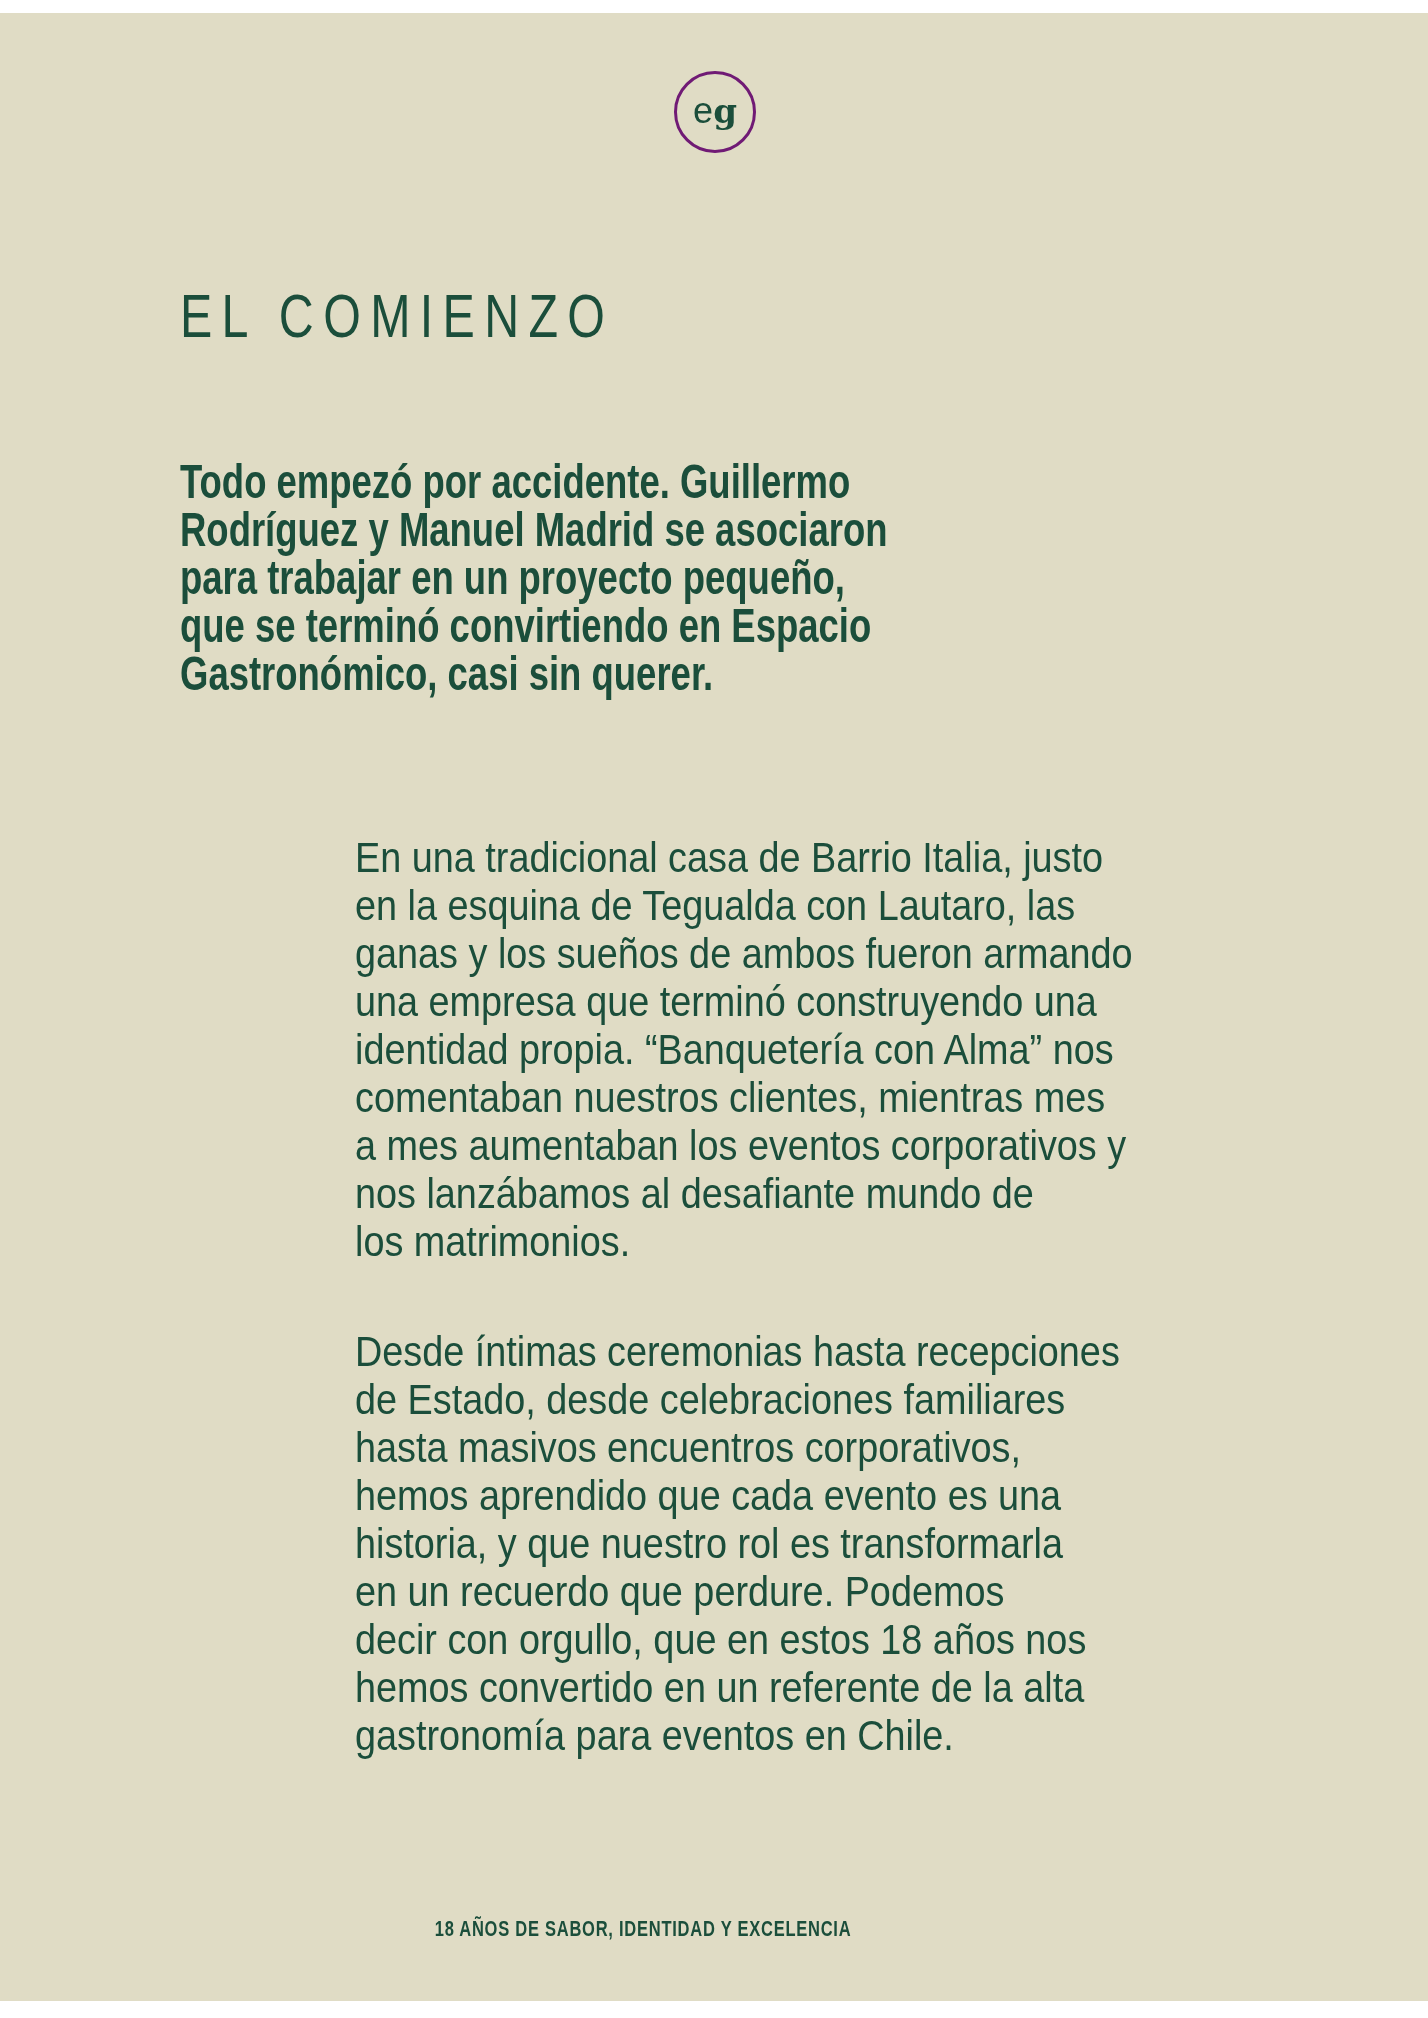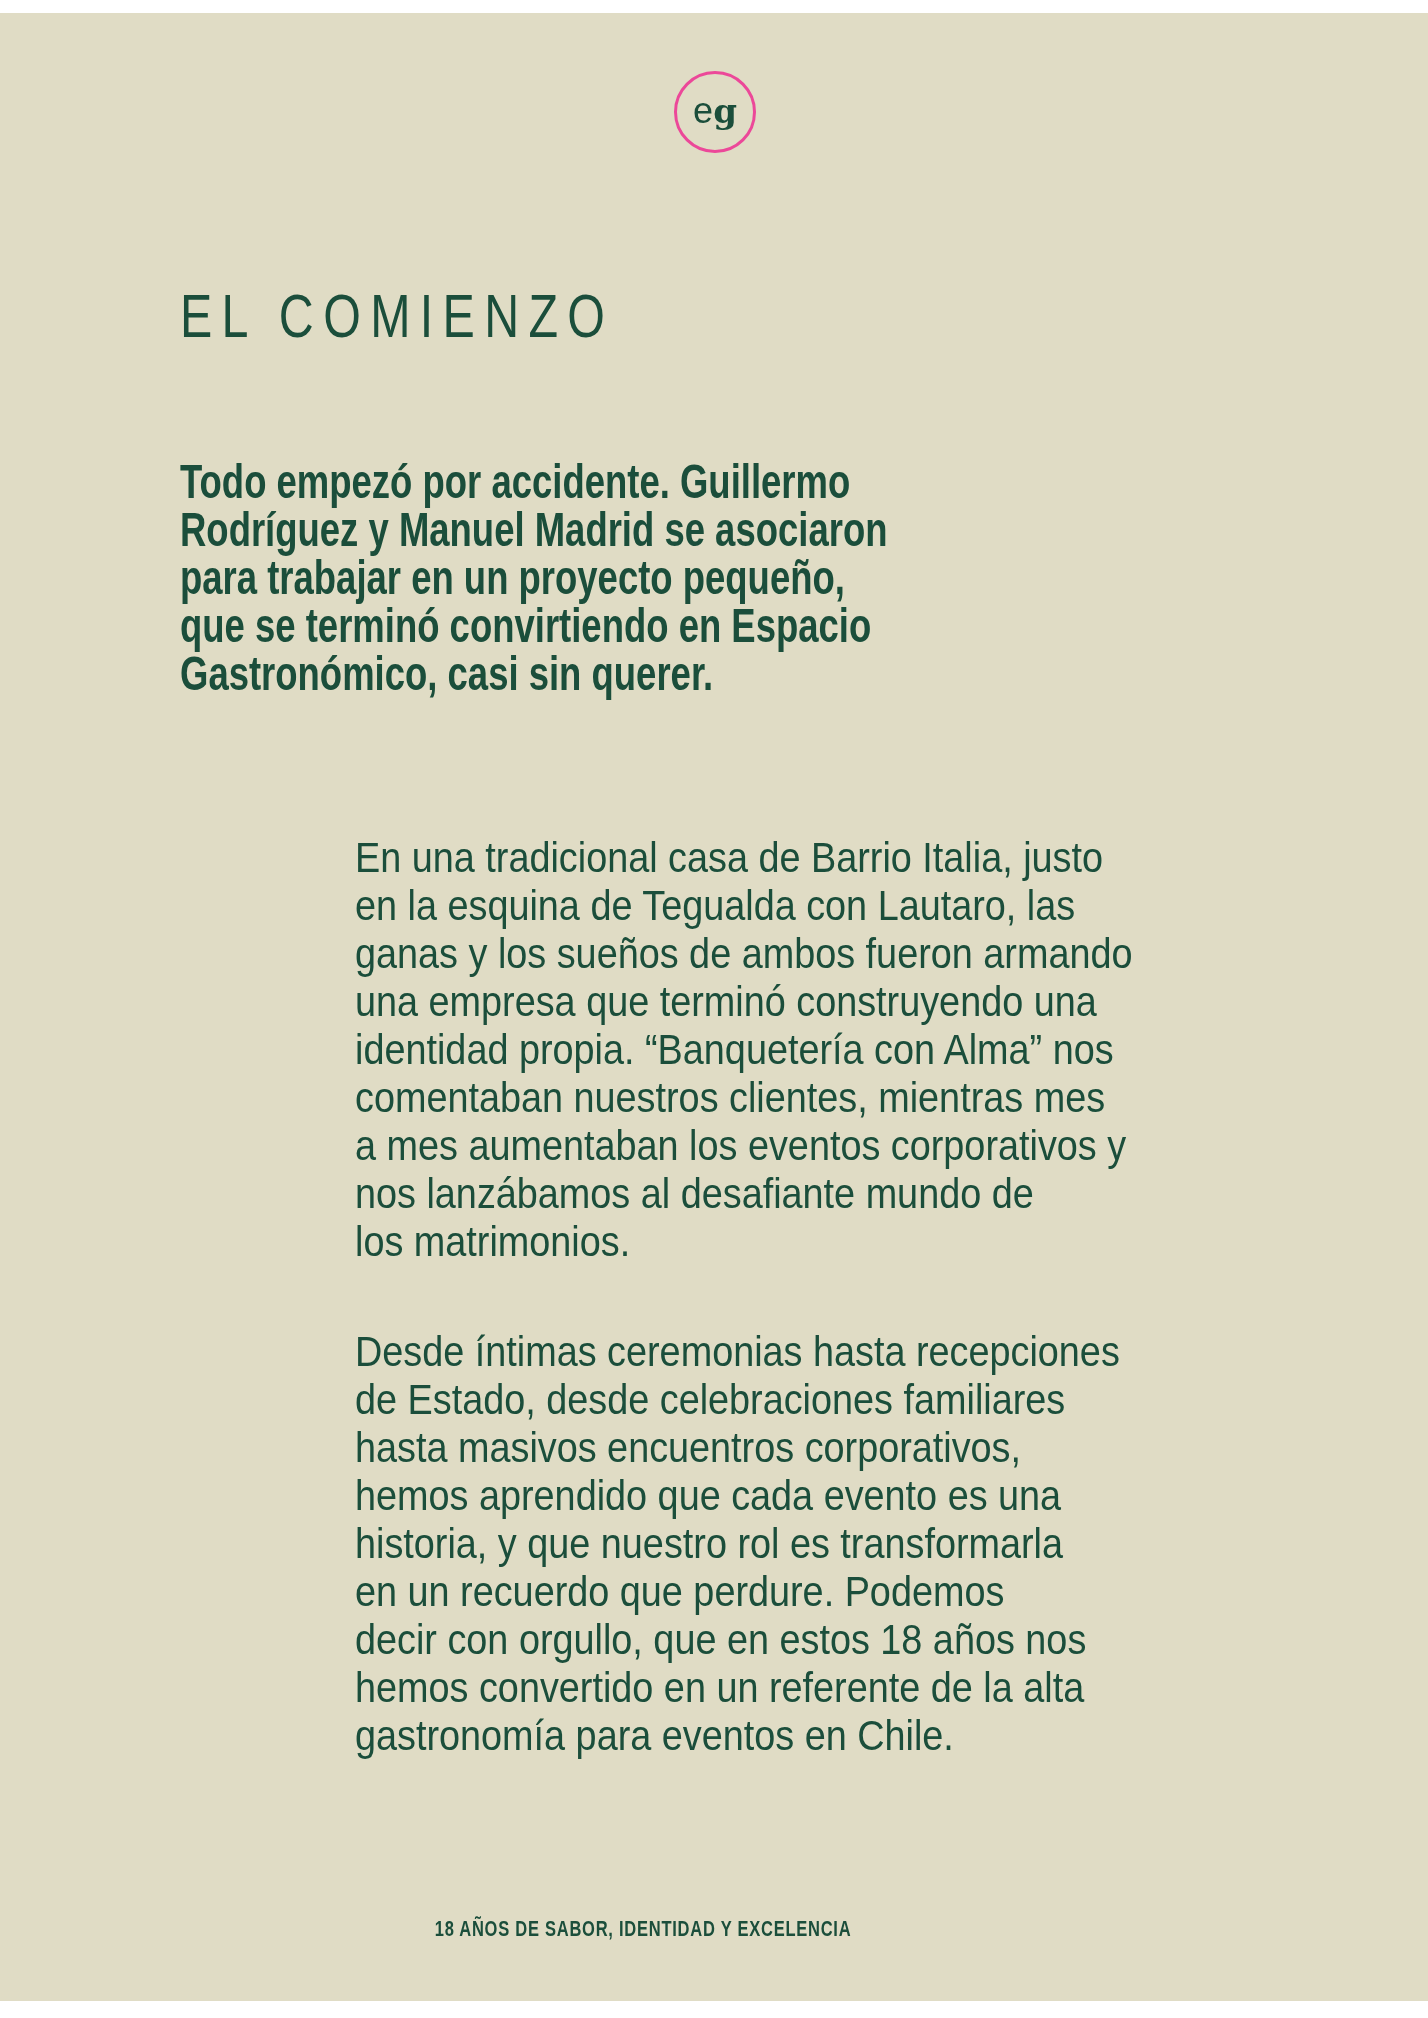--- a/index.html
+++ b/index.html
@@ -24,21 +24,21 @@
     width: 1428px;
     height: 1988px;
     background: #e0dcc5;
   }
   .logo-circle {
     position: absolute;
     left: 674px;
     top: 58px;
     width: 82px;
     height: 82px;
-    border: 3px solid #ec4899;
+    border: 3px solid #701a75;
     border-radius: 50%;
     box-sizing: border-box;
     text-align: center;
     line-height: 74px;
     color: #1b4e3b;
   }
   .logo-e {
     font-family: "Liberation Sans", sans-serif;
     font-weight: 300;
     font-size: 36px;

